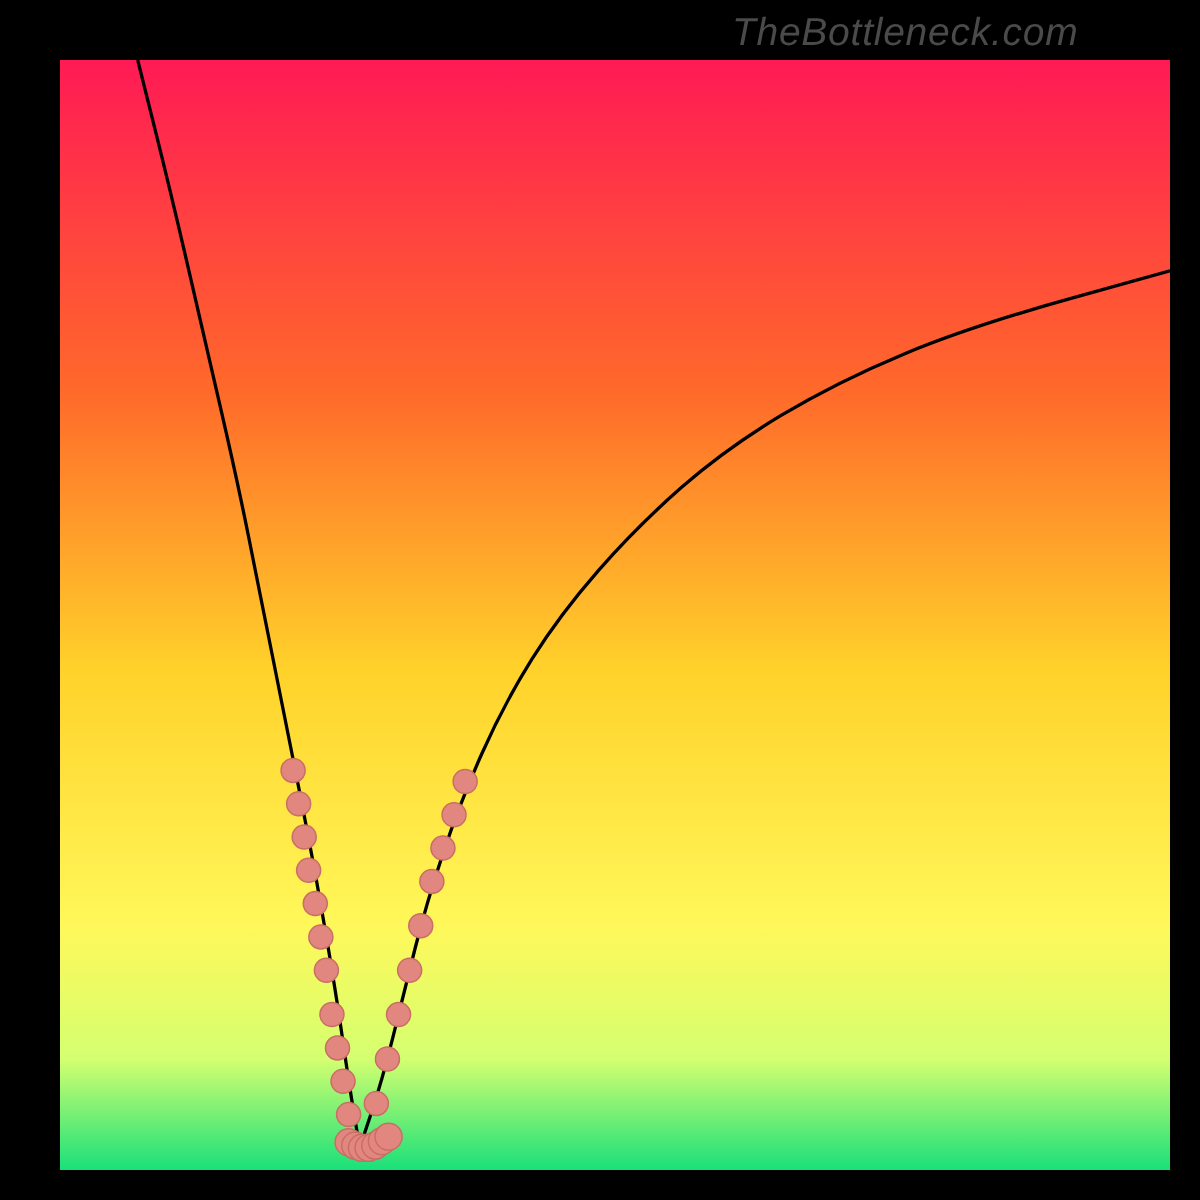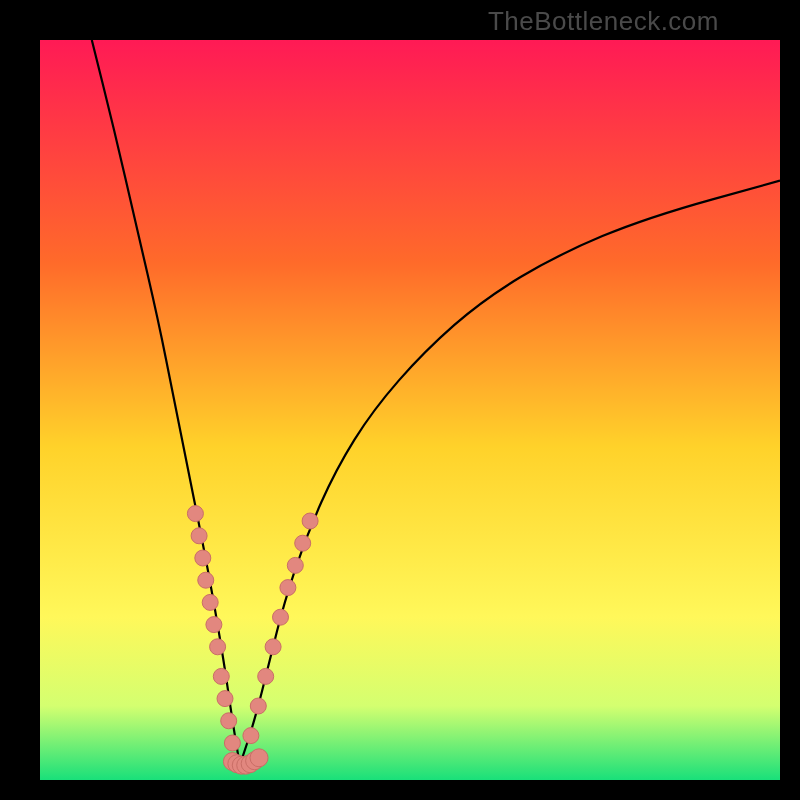--- a/index.html
+++ b/index.html
@@ -9,20 +9,21 @@
     height: 800px;
     overflow: hidden;
     background: #000;
     font-family: Arial, Helvetica, sans-serif;
   }
   .outer {
     position: relative;
     width: 731px;
     height: 800px;
     background: #000;
+    font-style: italic;
   }
   .watermark {
     position: absolute;
     top: 6px;
     right: 12px;
     color: #4a4a4a;
     font-size: 26px;
     font-weight: 500;
     letter-spacing: 0.5px;
   }

